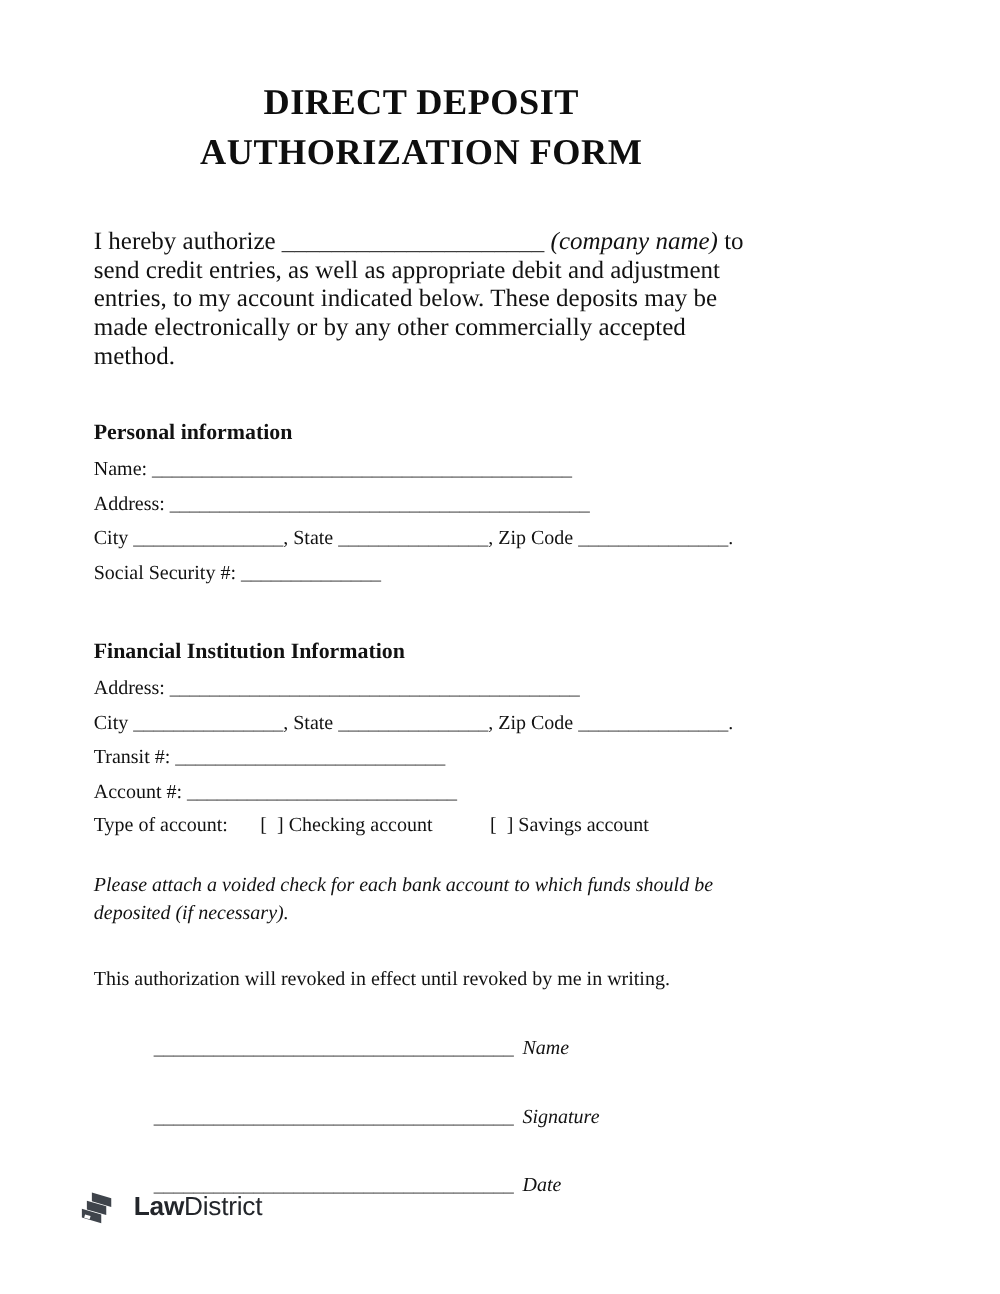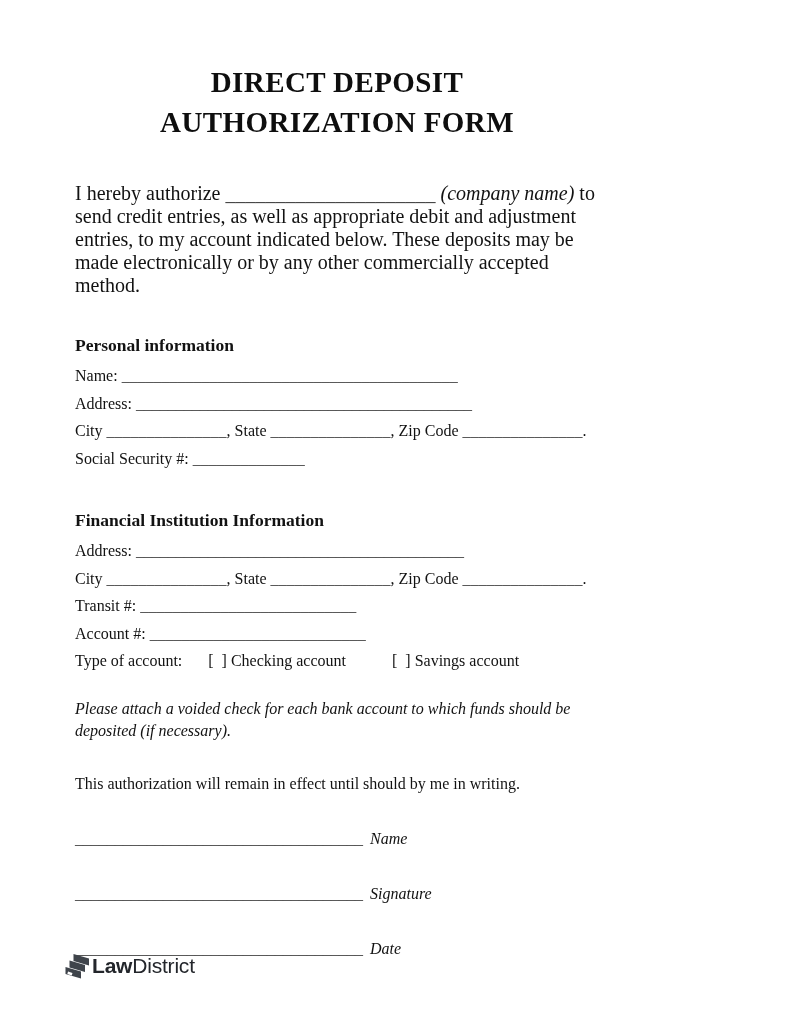--- a/index.html
+++ b/index.html
@@ -52,35 +52,35 @@
     margin-top: 23px;
     font-size: 16px;
     font-style: italic;
     line-height: 22px;
   }
   .note-plain {
     margin-top: 31px;
     font-size: 16px;
     line-height: 22px;
   }
-  .sig-block { margin-top: 20px; }
+  .sig-block { margin-top: 20px; margin-left: 48px; }
   .sig-row {
     margin-top: 33px;
     font-size: 16px;
     line-height: 22px;
     white-space: pre-wrap;
   }
   .sig-label { font-style: italic; margin-left: 7px; }
   .footer-logo {
     position: absolute;
     left: 63px;
     top: 951px;
     display: flex;
     align-items: center;
-    gap: 2px;
+    gap: 17px;
   }
   .logo-icon { display: inline-block; width: 27px; height: 30px; }
   .logo-text {
     font-family: "Liberation Sans", "DejaVu Sans", sans-serif;
     font-size: 21px;
     letter-spacing: -0.2px;
     color: #23262b;
   }
   .logo-text .bold { font-weight: 700; }
   .logo-text .regular { font-weight: 400; }
@@ -107,21 +107,21 @@
   <div class="section-heading">Financial Institution Information</div>
 
   <div class="field-line"><span>Address: </span><span class="blank">_________________________________________</span></div>
   <div class="field-line"><span>City </span><span class="blank">_______________</span><span>, State </span><span class="blank">_______________</span><span>, Zip Code </span><span class="blank">_______________</span><span>.</span></div>
   <div class="field-line"><span>Transit #: </span><span class="blank">___________________________</span></div>
   <div class="field-line"><span>Account #: </span><span class="blank">___________________________</span></div>
   <div class="type-line"><span>Type of account:</span><span class="checkbox-option">[&nbsp;&nbsp;] Checking account</span><span class="checkbox-option second">[&nbsp;&nbsp;] Savings account</span></div>
 
   <p class="note-italic">Please attach a voided check for each bank account to which funds should be deposited (if necessary).</p>
 
-  <p class="note-plain">This authorization will remain in effect until should by me in writing.</p>
+  <p class="note-plain">This authorization will revoked in effect until revoked by me in writing.</p>
 
   <div class="sig-block">
     <div class="sig-row"><span class="blank">____________________________________</span><span class="sig-label">Name</span></div>
     <div class="sig-row"><span class="blank">____________________________________</span><span class="sig-label">Signature</span></div>
     <div class="sig-row"><span class="blank">____________________________________</span><span class="sig-label">Date</span></div>
   </div>
 
   <div class="footer-logo">
     <span class="logo-icon">
       <svg width="27" height="30" viewBox="0 0 27 30" xmlns="http://www.w3.org/2000/svg">

